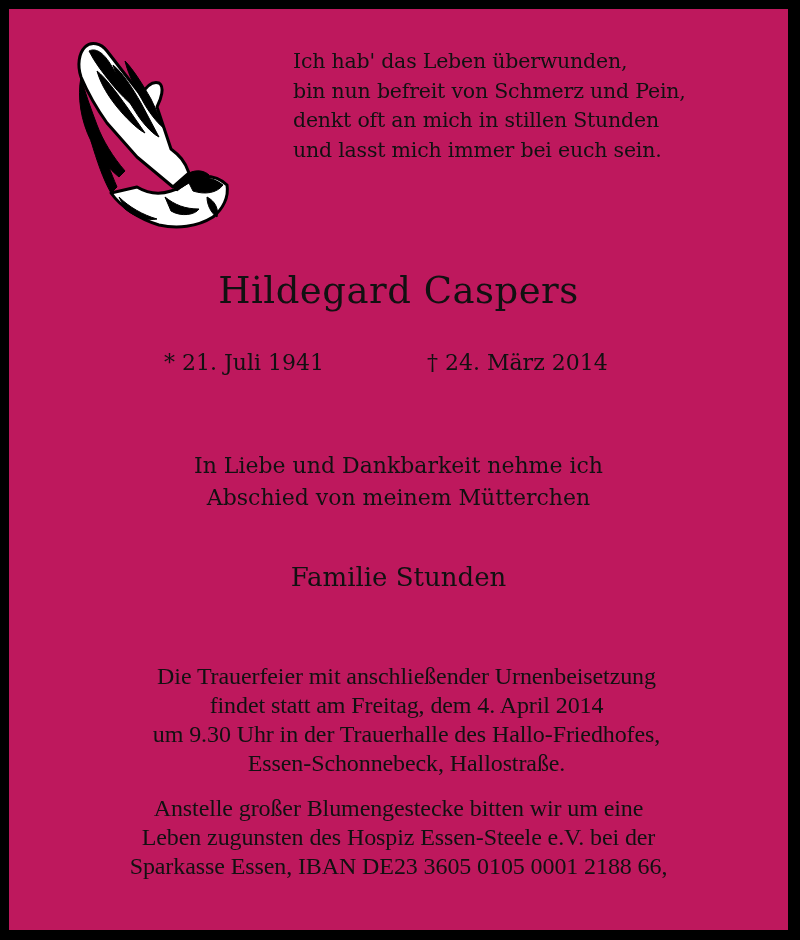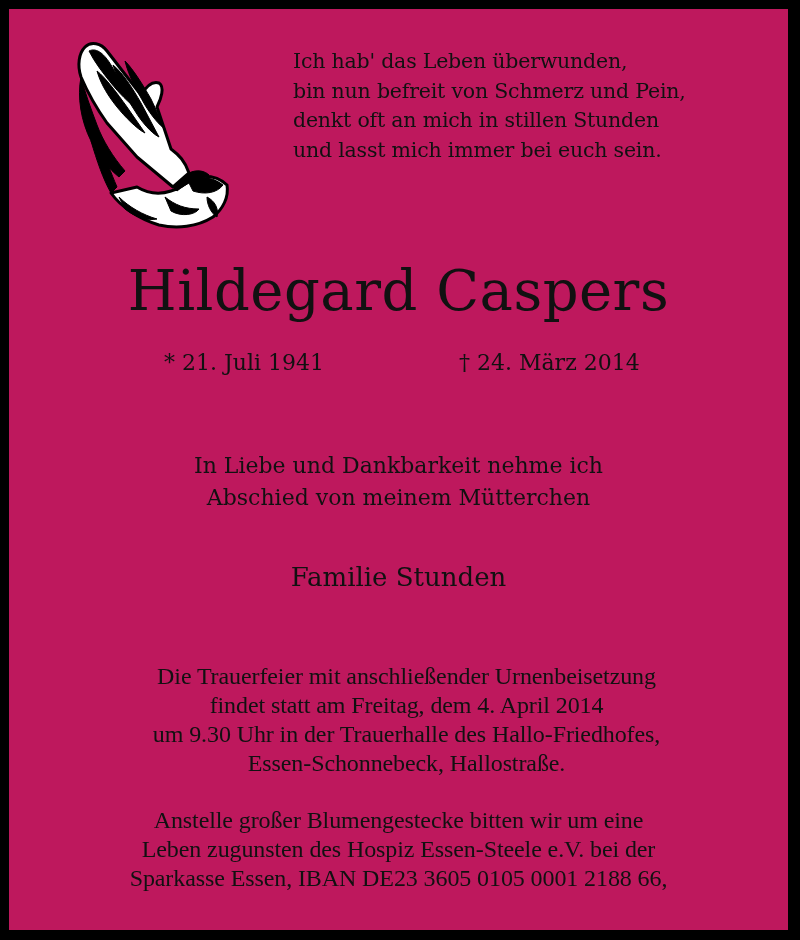--- a/index.html
+++ b/index.html
@@ -10,35 +10,35 @@
       font-family: "DejaVu Serif", "Liberation Serif", serif;
     }
     .hands { position: absolute; left: 58px; top: 28px; width: 166px; height: 196px; }
     .poem {
       position: absolute; left: 284px; top: 38px;
       font-size: 20.5px; line-height: 29.5px; letter-spacing: -0.2px;
     }
     .poem div { white-space: nowrap; }
     .name {
       position: absolute; left: 0; right: 0; top: 252px; text-align: center;
-      font-size: 56px; line-height: 60px; letter-spacing: 0.5px;
+      font-size: 37px; line-height: 60px; letter-spacing: 0.5px;
     }
     .dates { position: absolute; top: 339px; left: 0; right: 0; font-size: 22px; line-height: 30px; }
     .birth { position: absolute; left: 155px; white-space: nowrap; text-align: center; }
-    .death { position: absolute; left: 418px; white-space: nowrap; margin-left: 32px; }
+    .death { position: absolute; left: 418px; white-space: nowrap; }
     .center-block { position: absolute; left: 0; right: 0; text-align: center; }
     .farewell { top: 441px; font-size: 22px; line-height: 32px; }
     .family { top: 551px; font-size: 26px; line-height: 34px; }
     .ceremony {
       top: 653px; font-family: "Liberation Serif", serif;
       font-size: 24px; line-height: 29px; letter-spacing: -0.1px; margin-left: 16px;
     }
     .donation {
       top: 785px; font-family: "Liberation Serif", serif;
-      font-size: 24px; line-height: 29px; letter-spacing: -0.1px; margin-top: 12px;
+      font-size: 24px; line-height: 29px; letter-spacing: -0.1px;
     }
     .center-block div { white-space: nowrap; }
   </style>
 </head>
 <body>
 
 <div class="card">
 
   <svg class="hands" viewBox="0 0 166 196">
 

